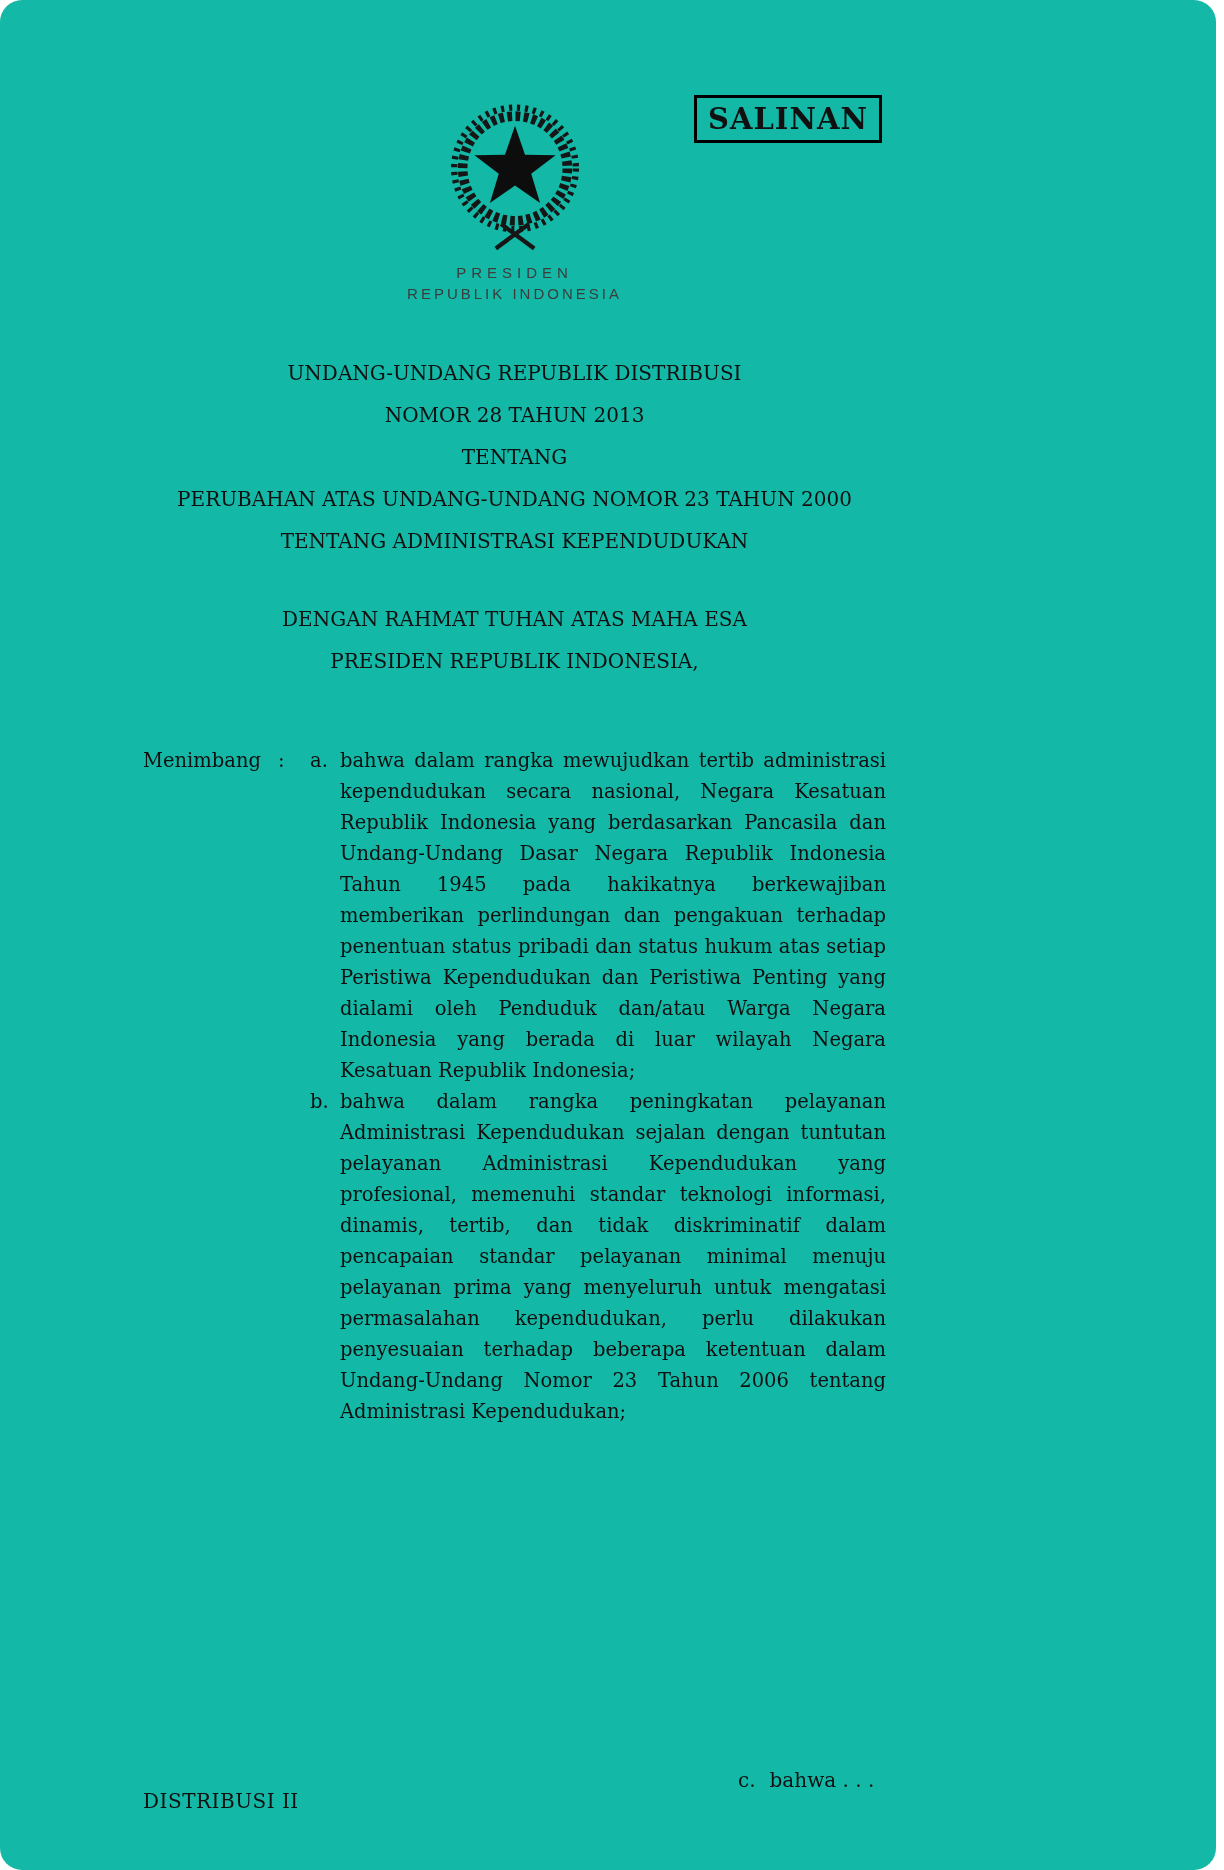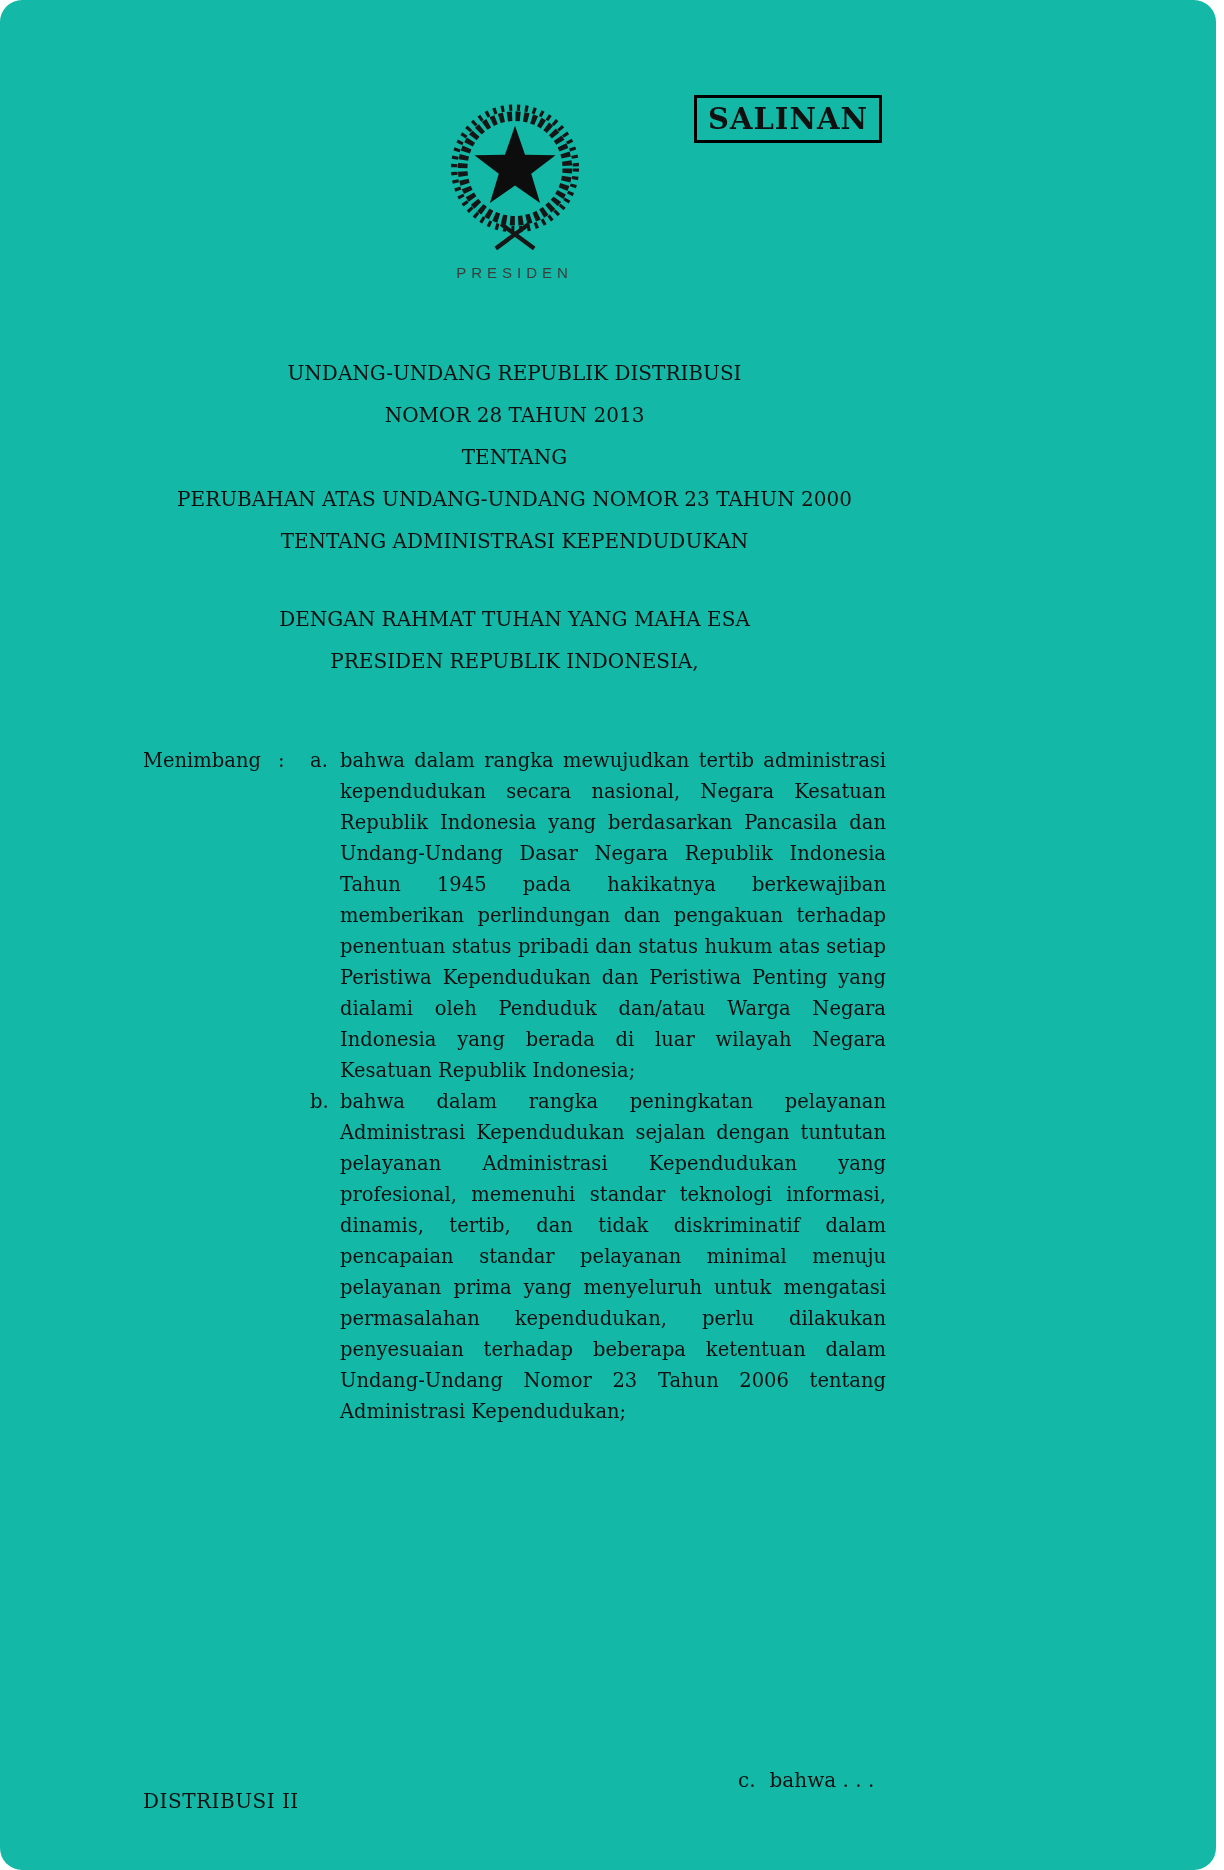--- a/index.html
+++ b/index.html
@@ -116,31 +116,32 @@
       <circle cx="75" cy="66" r="57" fill="none" stroke="#161616" stroke-width="6" stroke-dasharray="3 4.5"></circle>
       <circle cx="75" cy="66" r="49" fill="none" stroke="#161616" stroke-width="9" stroke-dasharray="4.5 3.2"></circle>
 
       <line x1="62" y1="118" x2="93" y2="141" stroke="#161616" stroke-width="4"></line>
       <line x1="88" y1="118" x2="57" y2="141" stroke="#161616" stroke-width="4"></line>
 
       <polygon points="75,26 84.4,53.1 113,53.6 90.2,70.9 98.5,98.4 75,82 51.5,98.4 59.8,70.9 37,53.6 65.6,53.1" fill="#0d0d0d"></polygon>
     </svg>
     <div class="emblem-caption">
       <span class="cap1">PRESIDEN</span>
+      <span class="cap2">REPUBLIK INDONESIA</span>
     </div>
   </div>
 
   <div class="title-block">
     <div>UNDANG-UNDANG REPUBLIK DISTRIBUSI</div>
     <div>NOMOR 28 TAHUN 2013</div>
     <div>TENTANG</div>
     <div>PERUBAHAN ATAS UNDANG-UNDANG NOMOR 23 TAHUN 2000</div>
     <div>TENTANG ADMINISTRASI KEPENDUDUKAN</div>
     <div class="title-spacer"></div>
-    <div>DENGAN RAHMAT TUHAN YANG MAHA ESA</div>
+    <div>DENGAN RAHMAT TUHAN ATAS MAHA ESA</div>
     <div>PRESIDEN REPUBLIK INDONESIA,</div>
   </div>
 
   <div class="considering">
     <div class="cons-label">Menimbang</div>
     <div class="cons-colon">:</div>
     <div class="cons-items">
       <div class="cons-item">
         <div class="cons-marker">a.</div>
         <div class="cons-text">bahwa dalam rangka mewujudkan tertib administrasi kependudukan secara nasional, Negara Kesatuan Republik Indonesia yang berdasarkan Pancasila dan Undang-Undang Dasar Negara Republik Indonesia Tahun 1945 pada hakikatnya berkewajiban memberikan perlindungan dan pengakuan terhadap penentuan status pribadi dan status hukum atas setiap Peristiwa Kependudukan dan Peristiwa Penting yang dialami oleh Penduduk dan/atau Warga Negara Indonesia yang berada di luar wilayah Negara Kesatuan Republik Indonesia;</div>

